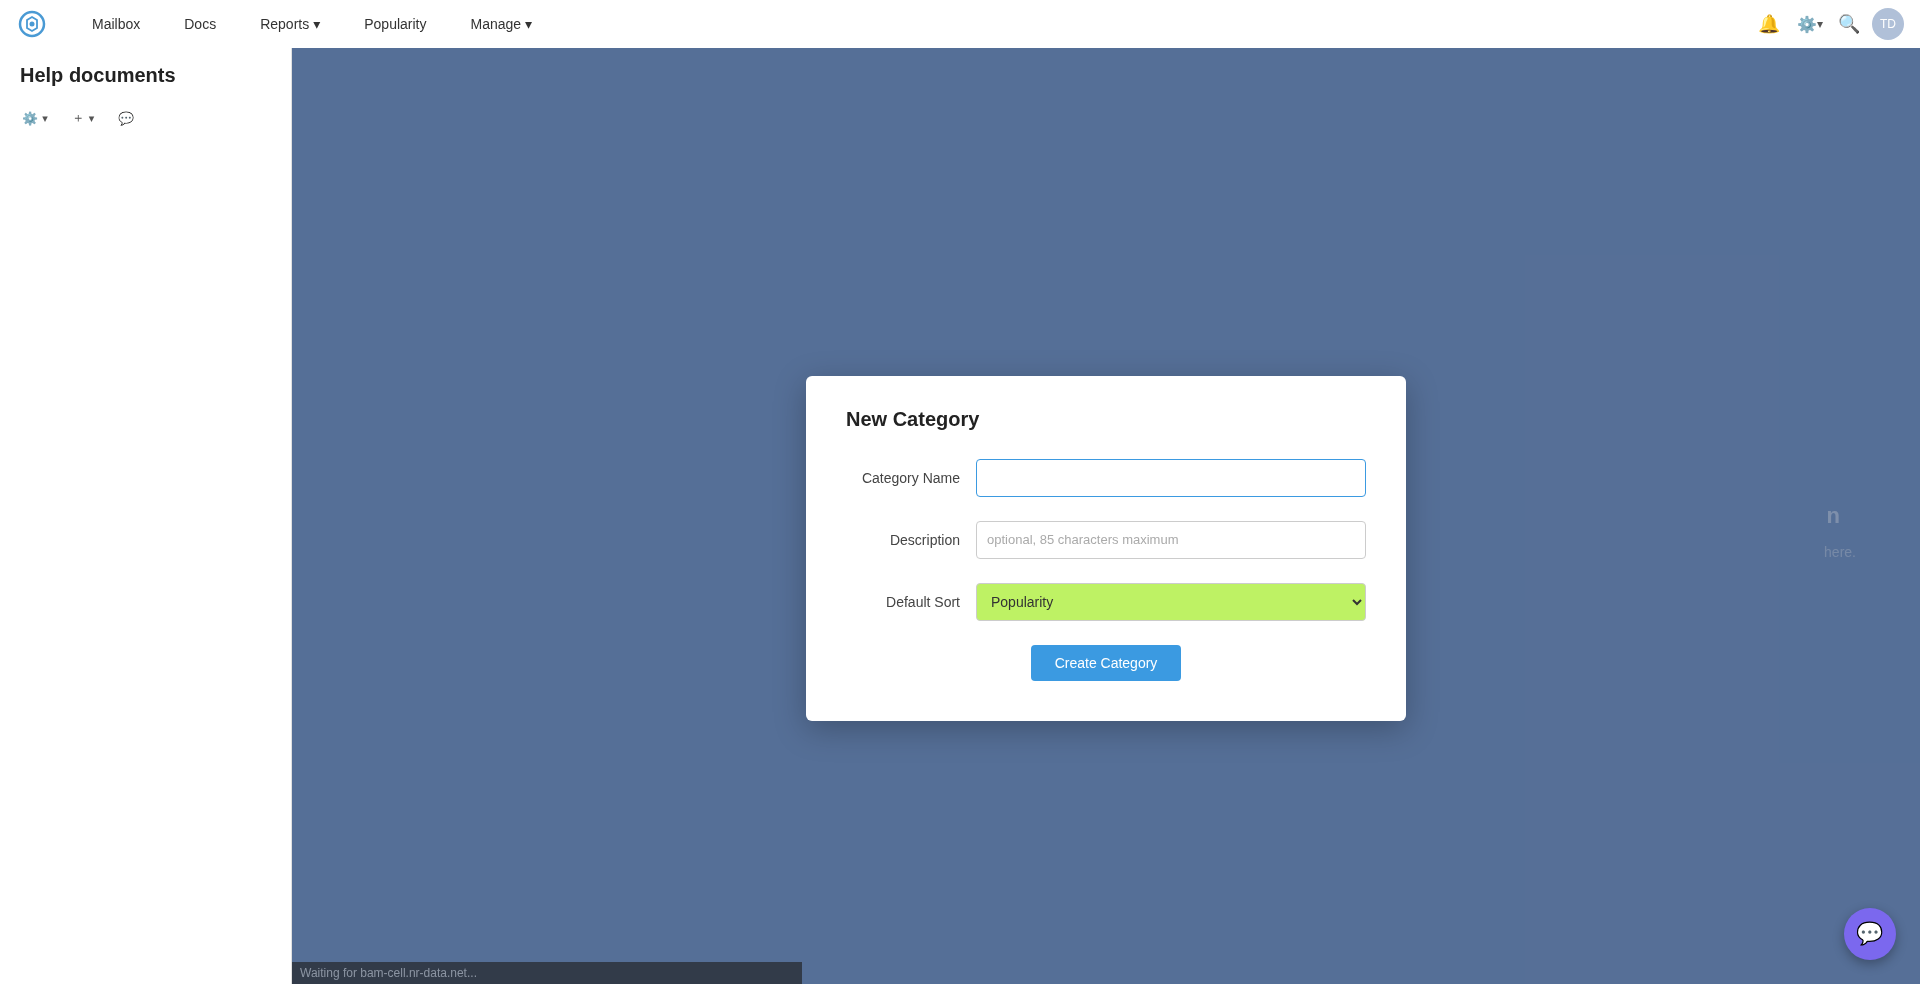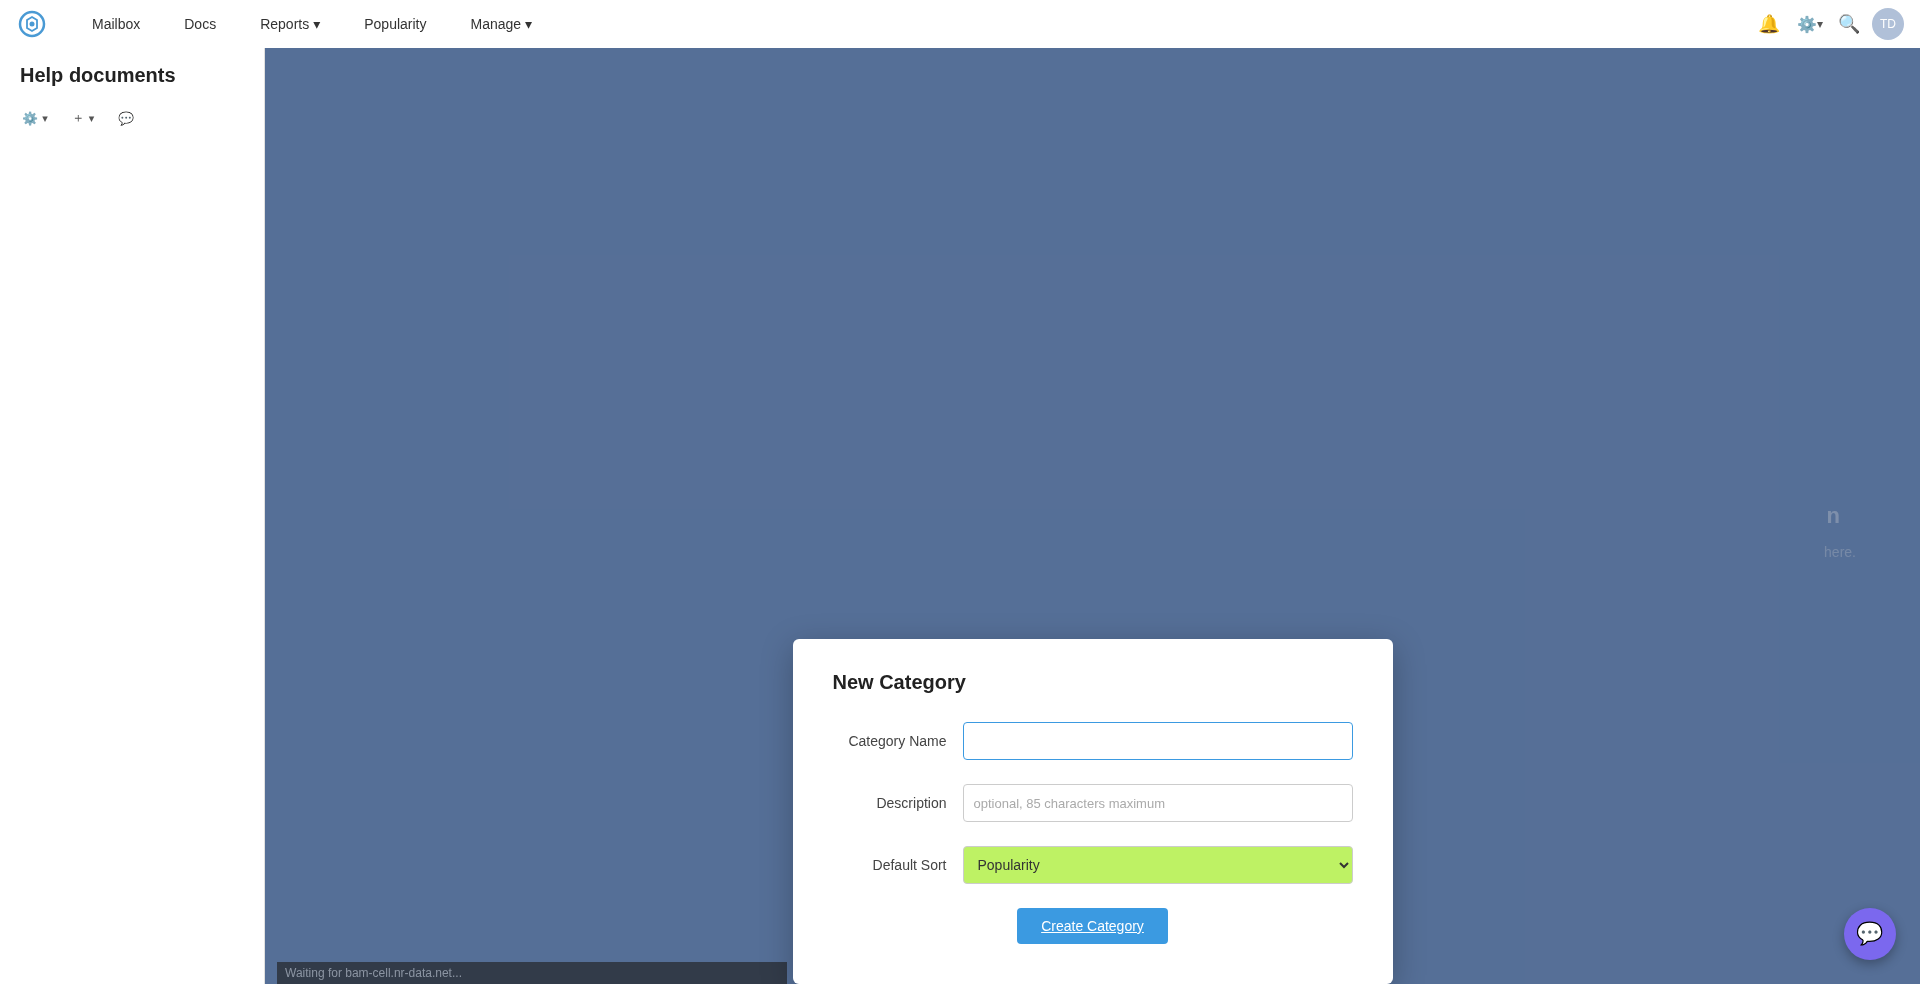--- a/index.html
+++ b/index.html
@@ -56,21 +56,21 @@
     
     .page-bg {
       position: absolute;
       top: 48px; left: 0; right: 0; bottom: 0;
       background: #5b7aa8;
       display: flex;
     }
 
     
     .sidebar {
-      width: 265px;
+      width: 292px;
       background: #fff;
       border-right: 1px solid #e0e0e0;
       padding: 16px 0;
       flex-shrink: 0;
     }
     .sidebar-title {
       font-size: 20px;
       font-weight: 600;
       color: #222;
       padding: 0 20px 16px;
@@ -94,37 +94,37 @@
     
     .main-overlay {
       flex: 1;
       background: #6b89b8;
       position: relative;
     }
 
     
     .status-bar {
       position: absolute;
-      bottom: 0; left: 12px;
+      bottom: 0; left: 0;
       width: 510px;
       height: 22px;
       background: #2a2a2a;
       color: #ccc;
       font-size: 12px;
       display: flex; align-items: center;
       padding: 0 8px;
     }
 
     
     .modal-overlay {
       position: absolute;
       top: 0; left: 0; right: 0; bottom: 0;
       background: rgba(60, 80, 110, 0.45);
       display: flex;
-      align-items: flex-end;
+      align-items: center;
       justify-content: center;
       padding-top: 64px;
       z-index: 100;
     }
     .modal {
       background: #fff;
       border-radius: 6px;
       width: 600px;
       padding: 32px 40px 40px;
       box-shadow: 0 8px 32px rgba(0,0,0,0.25);
@@ -191,21 +191,20 @@
     }
     .btn-create {
       background: #3b9ae1;
       color: #fff;
       border: none;
       border-radius: 4px;
       padding: 10px 24px;
       font-size: 14px;
       font-weight: 500;
       cursor: pointer;
-      text-decoration: underline;
     }
 
     
     .chat-btn {
       position: fixed;
       bottom: 24px; right: 24px;
       width: 52px; height: 52px;
       border-radius: 50%;
       background: #7b68ee;
       display: flex; align-items: center; justify-content: center;

